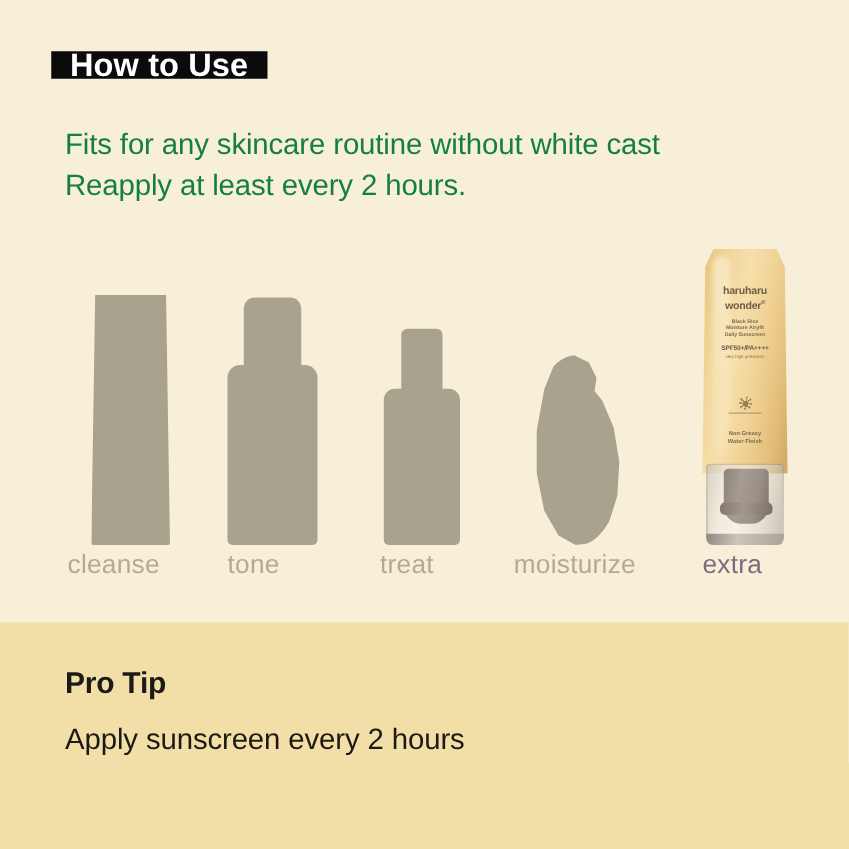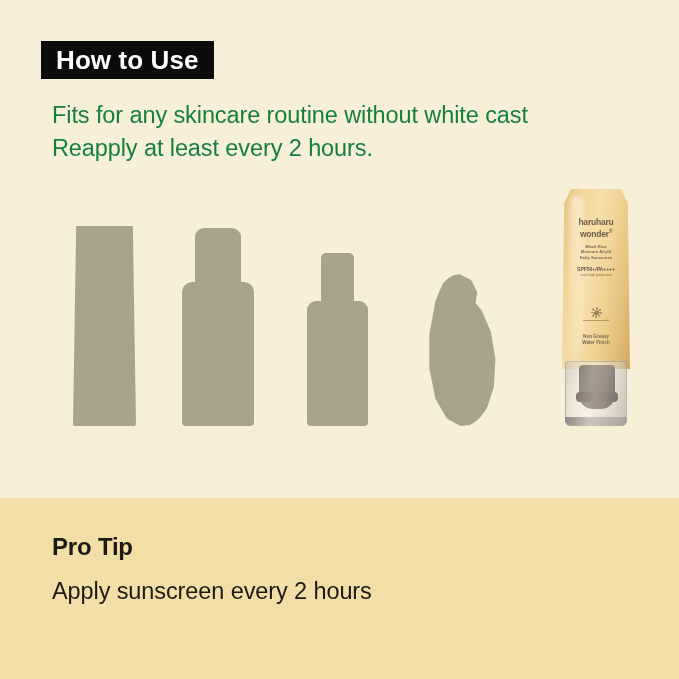--- a/index.html
+++ b/index.html
@@ -27,21 +27,21 @@
     top: 0;
     width: 679px;
     height: 498px;
     background: #f8efd9;
   }
 
   .title-bar {
     position: absolute;
     left: 41px;
     top: 41px;
-    height: 38px;
+    height: 22px;
     padding: 0 15px;
     background: #0b0b0b;
     display: flex;
     align-items: center;
     box-sizing: border-box;
   }
   .title-bar span {
     color: #ffffff;
     font-size: 26px;
     font-weight: 600;
@@ -66,21 +66,21 @@
   
   .steps {
     position: absolute;
     left: 0;
     top: 196px;
     width: 679px;
     height: 240px;
   }
   .step {
     position: absolute;
-    bottom: 10px;
+    bottom: 0;
     display: flex;
     flex-direction: column;
     justify-content: flex-start;
     align-items: center;
   }
   .art {
     position: relative;
   }
 
   
@@ -450,20 +450,27 @@
           <div class="prod-cap-base"></div>
         </div>
       </div>
 
       <div class="dash d1"></div>
       <div class="dash d2"></div>
       <div class="dash d3"></div>
       <div class="dash d4"></div>
     </div>
 
+    <div class="labels">
+      <div class="label l1">cleanse</div>
+      <div class="label l2">tone</div>
+      <div class="label l3">treat</div>
+      <div class="label l4">moisturize</div>
+      <div class="label l5 accent">extra</div>
+    </div>
   </div>
 
   <div class="bottom-section">
     <div class="protip-title">Pro Tip</div>
     <div class="protip-body">
       <div>Apply sunscreen every 2 hours</div>
     </div>
   </div>
 
 </div>

